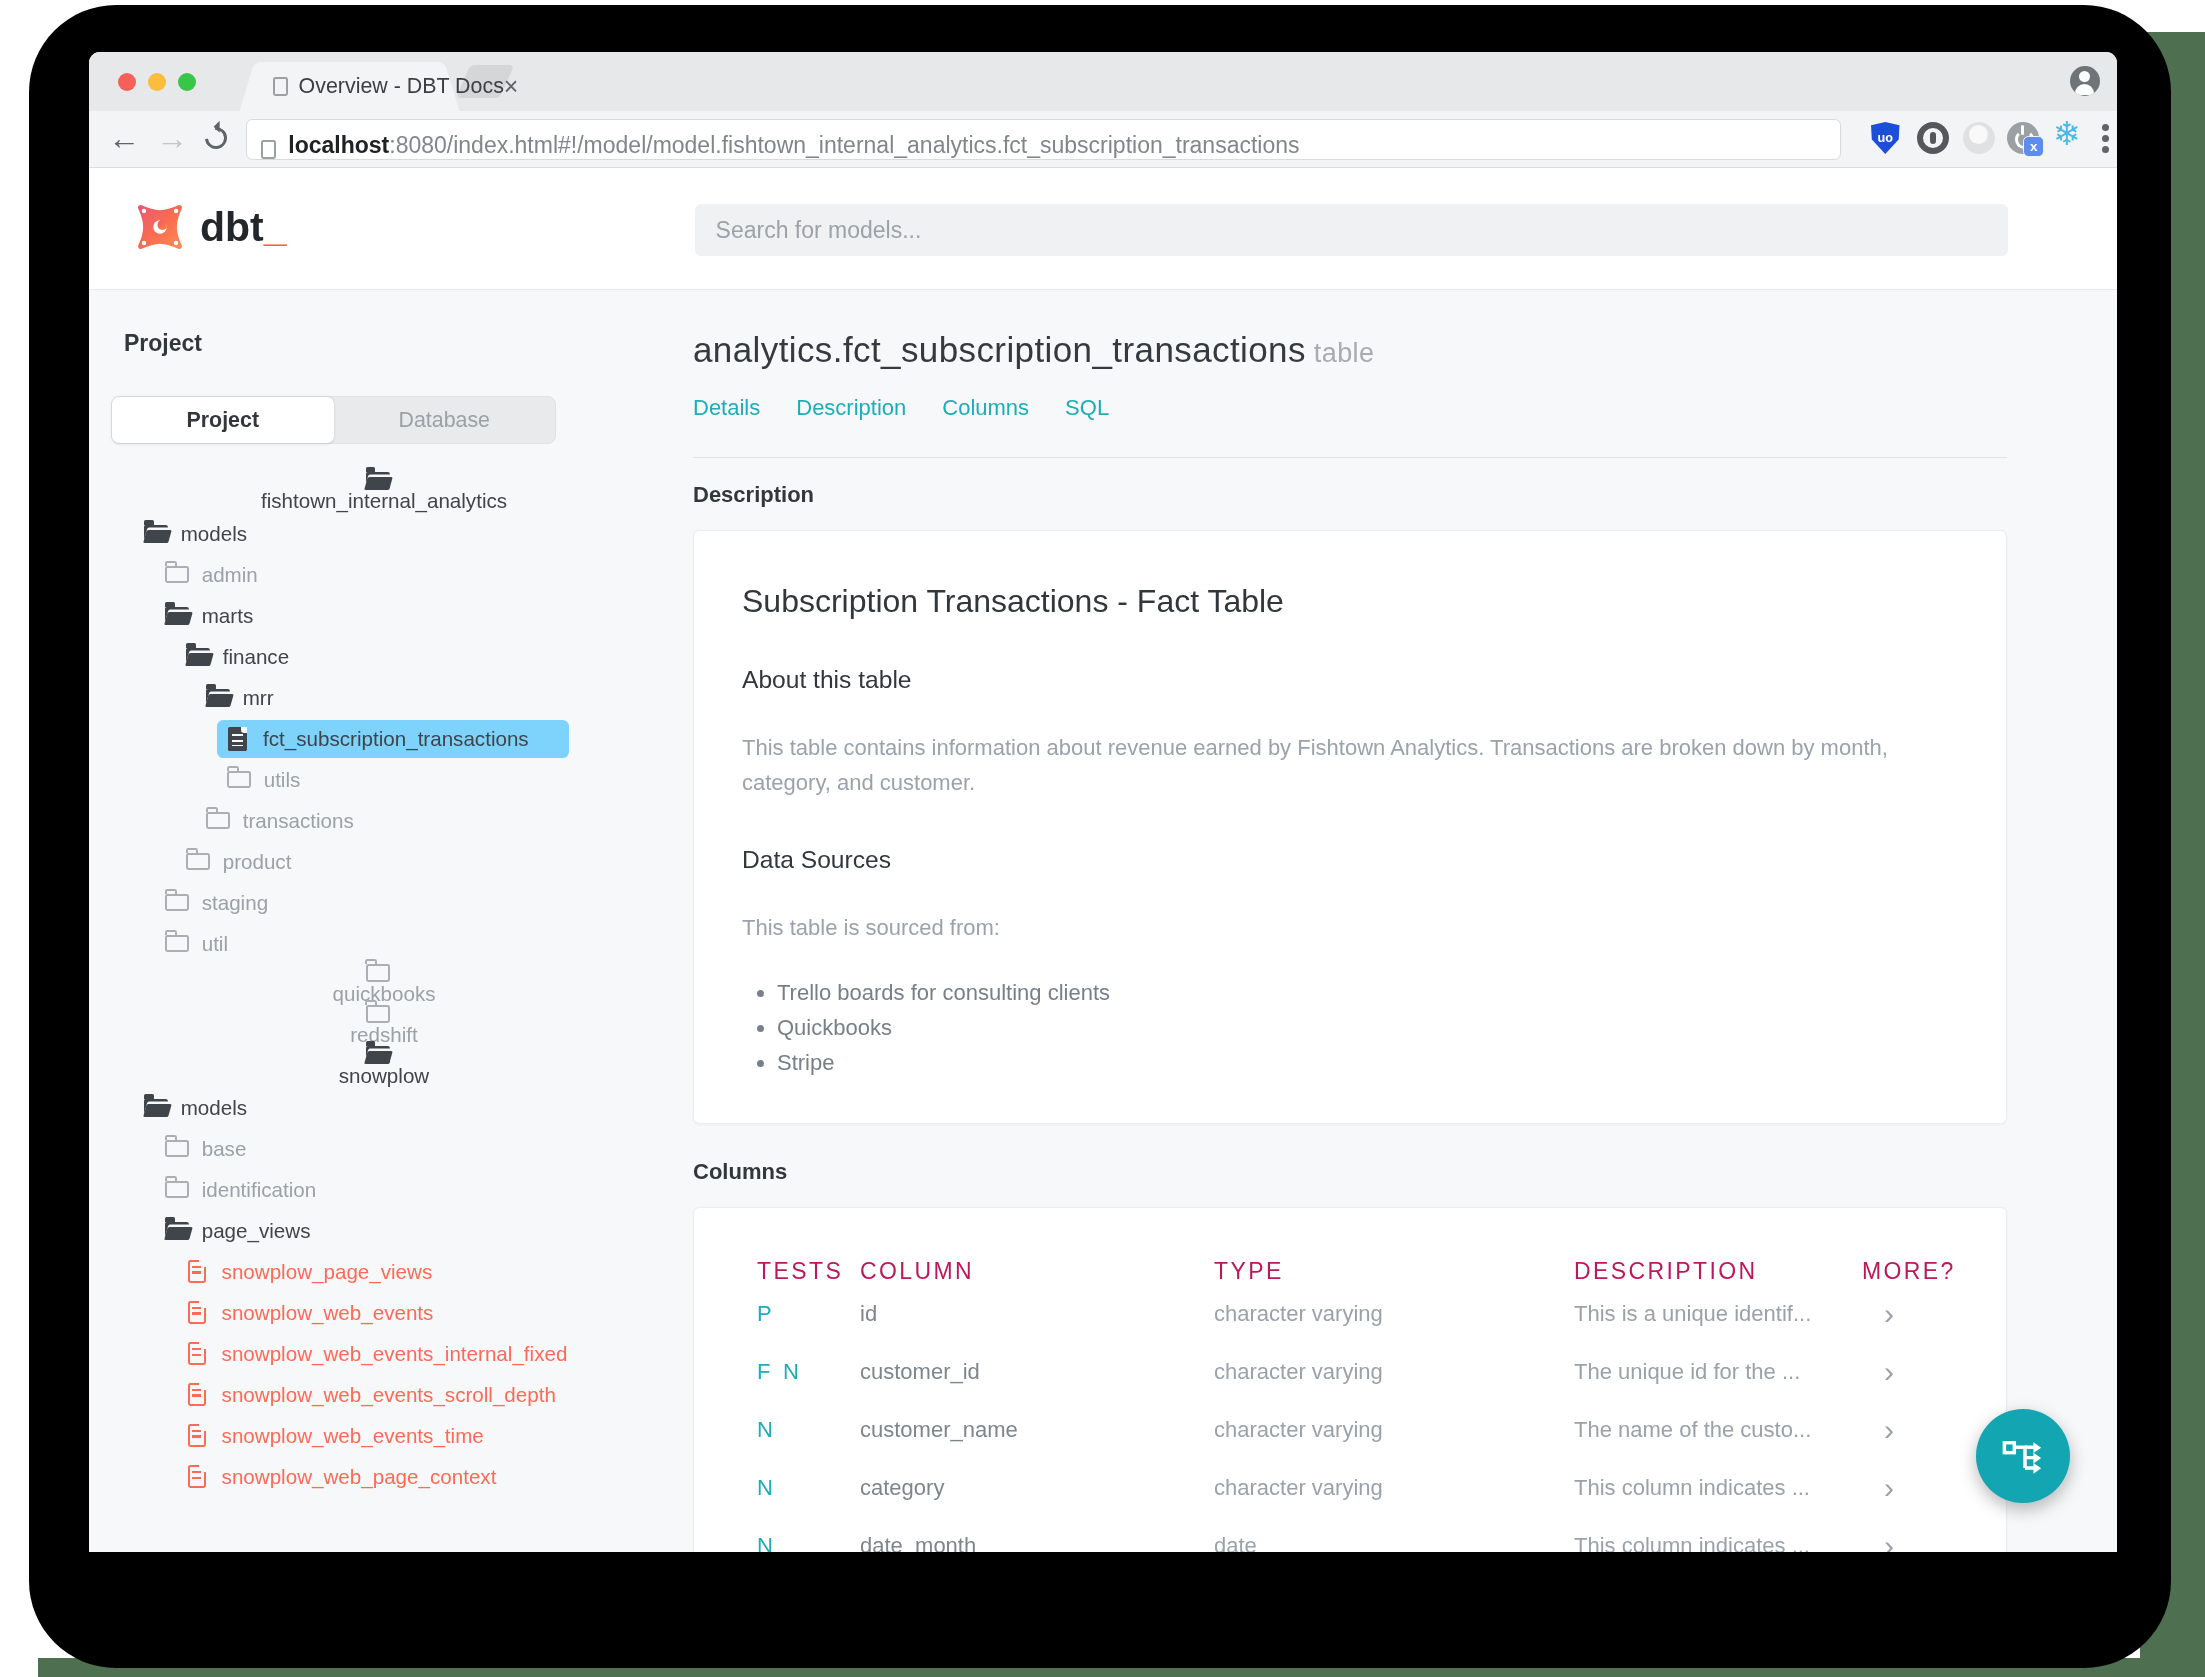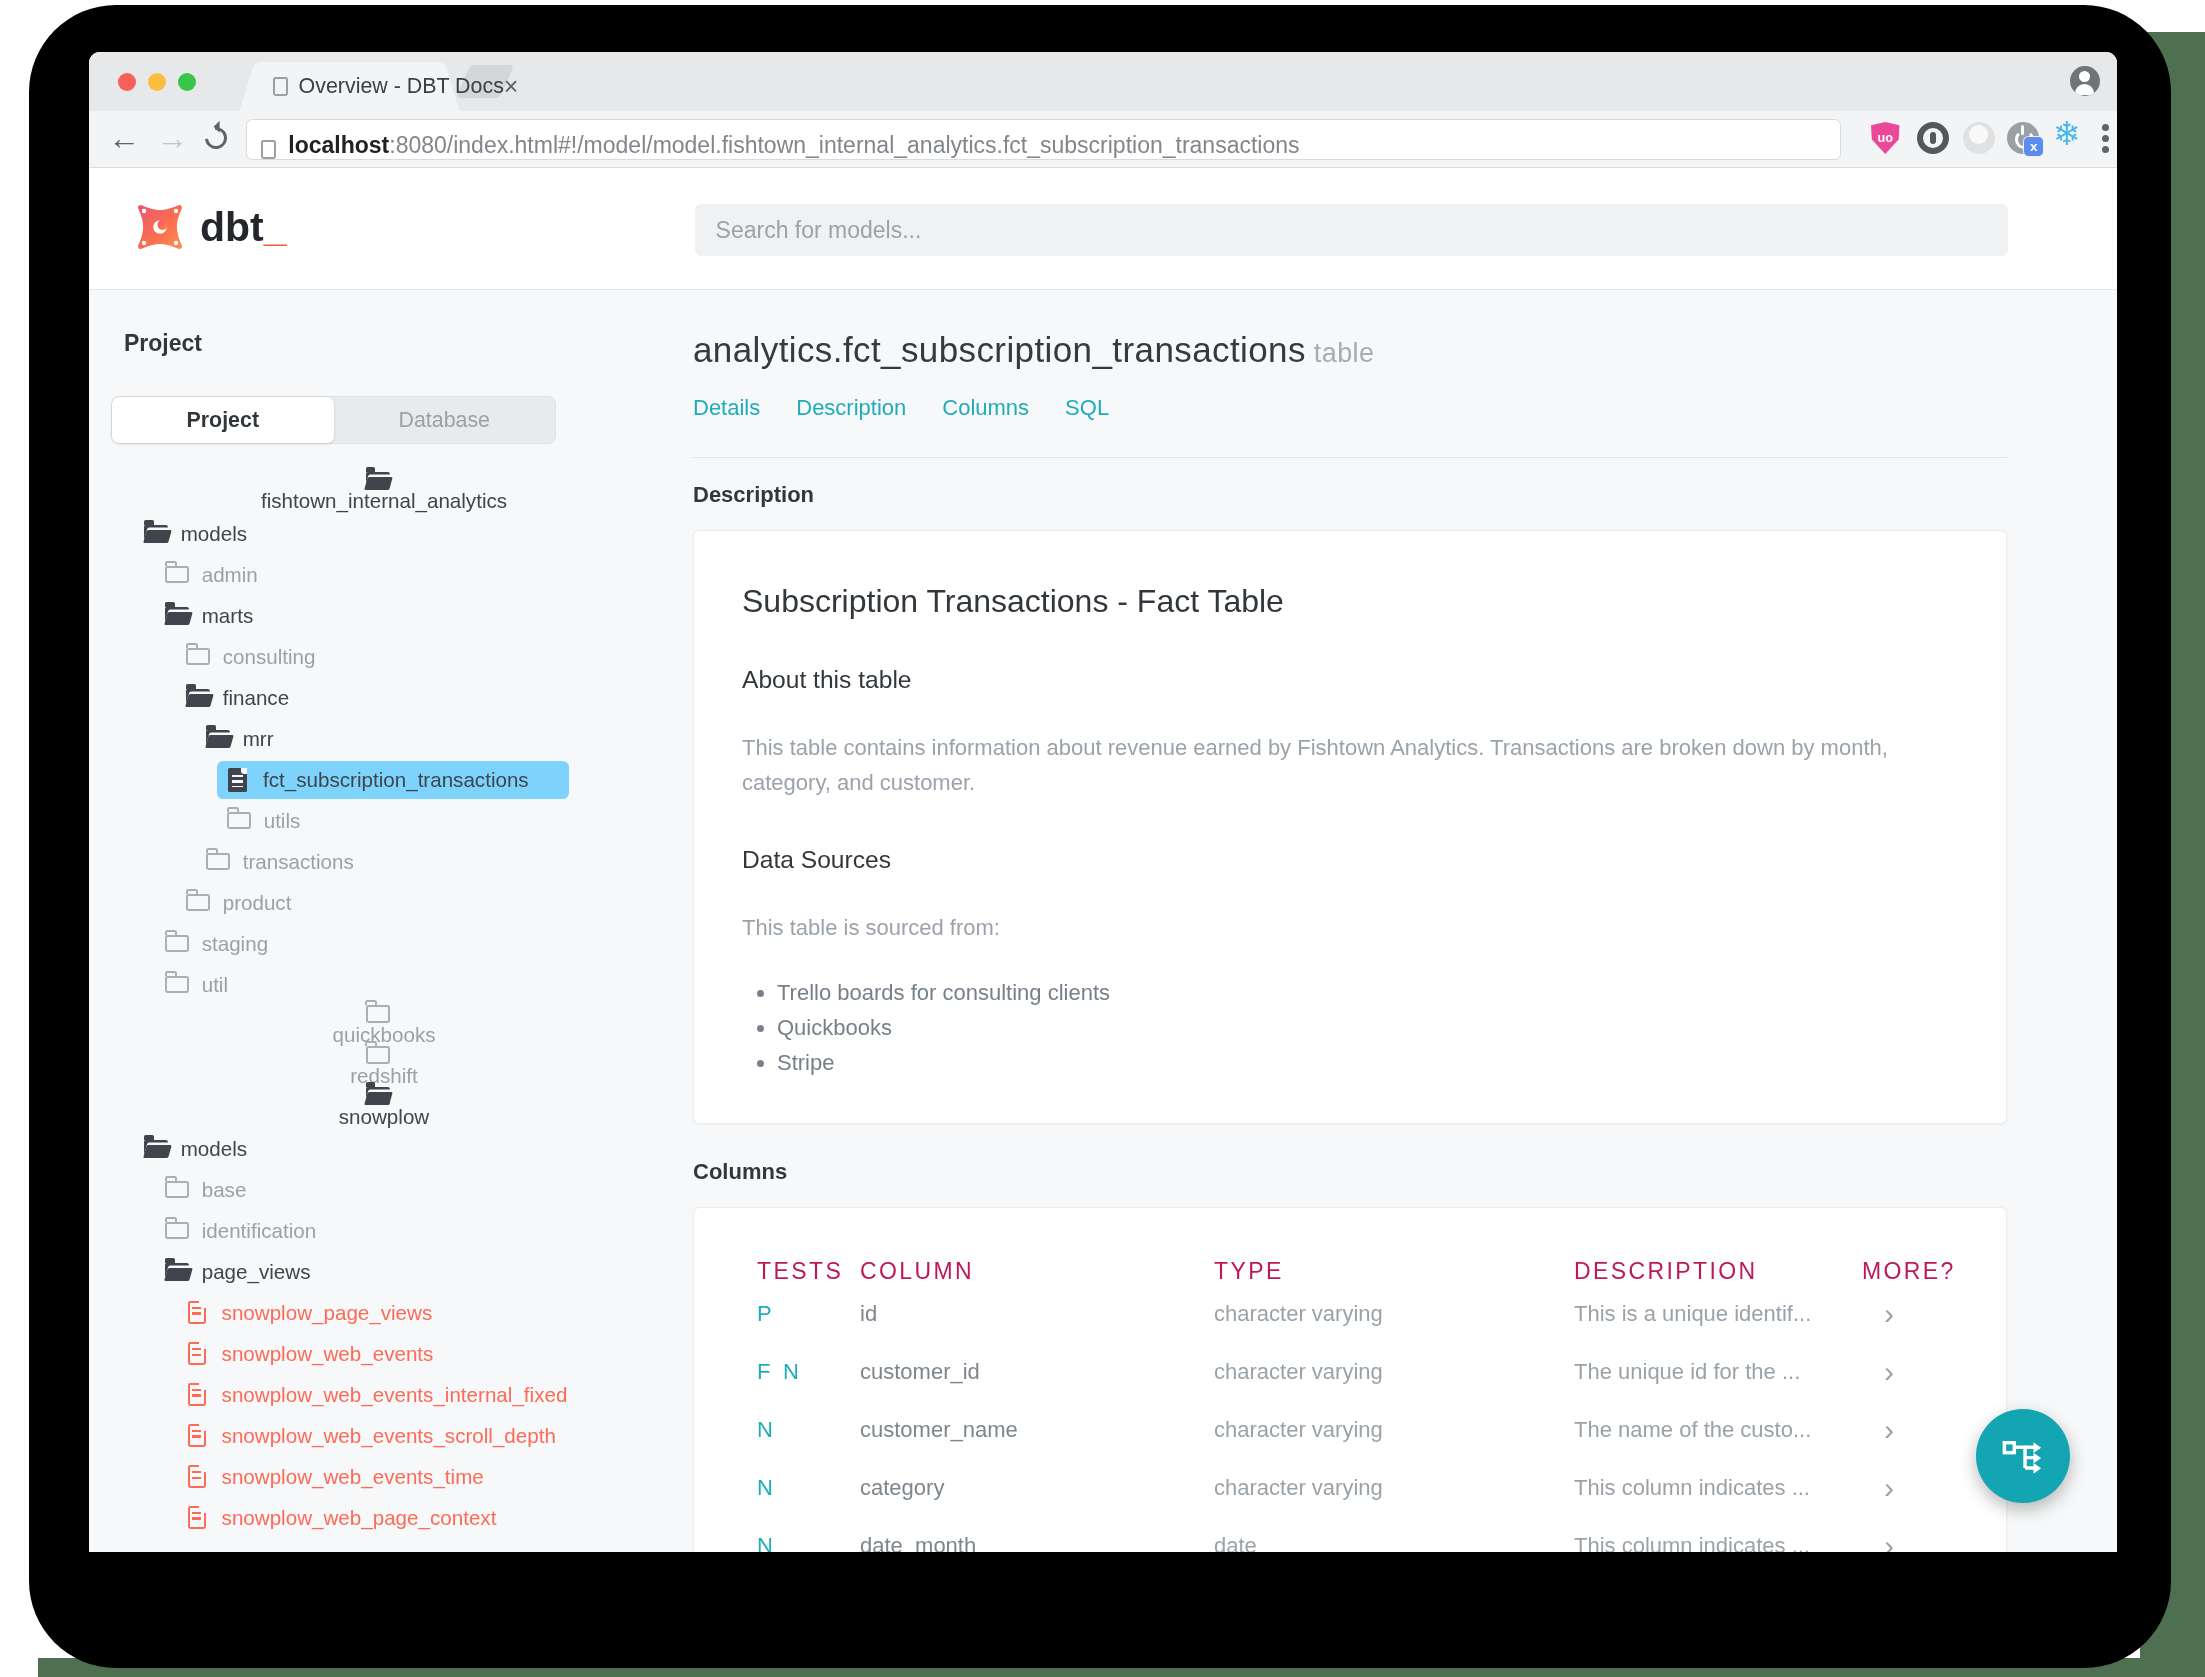--- a/index.html
+++ b/index.html
@@ -32,21 +32,21 @@
   .nav-arrow{position:absolute;top:8px;font-size:32px;line-height:38px;}
   .back{left:19px;color:#5f6469;}
   .fwd{left:67px;color:#c3c5c7;}
   .reload{position:absolute;left:116px;top:16px;width:22px;height:22px;border:3.2px solid #5f6469;border-radius:50%;border-left-color:transparent;transform:rotate(40deg);}
   .reload::after{content:"";position:absolute;left:-7.1px;top:-5.5px;border:6.3px solid transparent;border-right-color:#5f6469;transform:rotate(-40deg);}
   .urlbar{position:absolute;left:157px;top:8px;width:1595px;height:41px;background:#fff;border:0.8px solid #d8dadc;border-radius:6.3px;display:flex;align-items:flex-end;padding:0 14.3px;white-space:nowrap;overflow:hidden;}
   .doc{position:relative;width:16px;height:20.6px;border:2.4px solid #9aa0a6;border-radius:2.4px;flex:none;}
   .url-host{font-size:23px;color:#202124;margin-left:12.7px;font-weight:600;}
   .url-rest{font-size:23px;color:#80868b;}
   .ext{position:absolute;top:11px;}
-  .ext-shield{left:1782px;width:28.5px;height:32px;background:#ec4899;clip-path:polygon(50% 0,100% 10%,97% 55%,50% 100%,3% 55%,0 10%);display:flex;align-items:center;justify-content:center;color:#fff;font-weight:700;font-size:12.7px;}
+  .ext-shield{left:1782px;width:28.5px;height:32px;background:#1d4ed8;clip-path:polygon(50% 0,100% 10%,97% 55%,50% 100%,3% 55%,0 10%);display:flex;align-items:center;justify-content:center;color:#fff;font-weight:700;font-size:12.7px;}
   .ext-ring{left:1828px;width:32px;height:32px;border-radius:50%;border:6.3px solid #54585c;}
   .ext-ring::after{content:"";position:absolute;left:7.1px;top:4px;width:5.5px;height:12px;background:#54585c;border-radius:3.2px;}
   .ext-faded{left:1874px;width:32px;height:32px;border-radius:50%;background:#dfe1e2;}
   .ext-faded::after{content:"";position:absolute;left:6.3px;top:3.2px;width:19px;height:19px;border-radius:50%;background:#fff;opacity:.8;}
   .ext-power{left:1918px;width:32px;height:32px;border-radius:50%;background:#9ba0a5;}
   .ext-power::before{content:"";position:absolute;left:8px;top:8px;width:12.7px;height:12.7px;border:3.2px solid #fff;border-radius:50%;border-top-color:transparent;}
   .ext-power::after{content:"";position:absolute;left:14.3px;top:3.2px;width:3.2px;height:10.3px;background:#fff;border-radius:1.6px;}
   .ext-badge{position:absolute;left:1934px;top:25px;width:21.4px;height:21.4px;background:#5b8cee;border-radius:5.5px;color:#fff;font-size:13.5px;font-weight:700;display:flex;align-items:center;justify-content:center;border:1.6px solid #f3f4f5;z-index:2;}
   .ext-snow{left:1964px;top:6.3px;font-size:33px;color:#49b9ea;line-height:1;}
   .ext-kebab{left:2013px;top:12.7px;width:7.1px;height:7.1px;border-radius:50%;background:#5f6469;box-shadow:0 11px 0 #5f6469,0 22px 0 #5f6469;}
@@ -213,24 +213,20 @@
             <li class="tree-row" data-level="2" data-color="gray">
               <span class="t-icon" data-kind="folder-closed"></span>
               <span class="t-label">admin</span>
             </li>
 
             <li class="tree-row" data-level="2" data-color="dark">
               <span class="t-icon" data-kind="folder-open"></span>
               <span class="t-label">marts</span>
             </li>
 
-            <li class="tree-row" data-level="3" data-color="gray">
-              <span class="t-icon" data-kind="folder-closed"></span>
-              <span class="t-label">consulting</span>
-            </li>
 
             <li class="tree-row" data-level="3" data-color="dark">
               <span class="t-icon" data-kind="folder-open"></span>
               <span class="t-label">finance</span>
             </li>
 
             <li class="tree-row" data-level="4" data-color="dark">
               <span class="t-icon" data-kind="folder-open"></span>
               <span class="t-label">mrr</span>
             </li>

